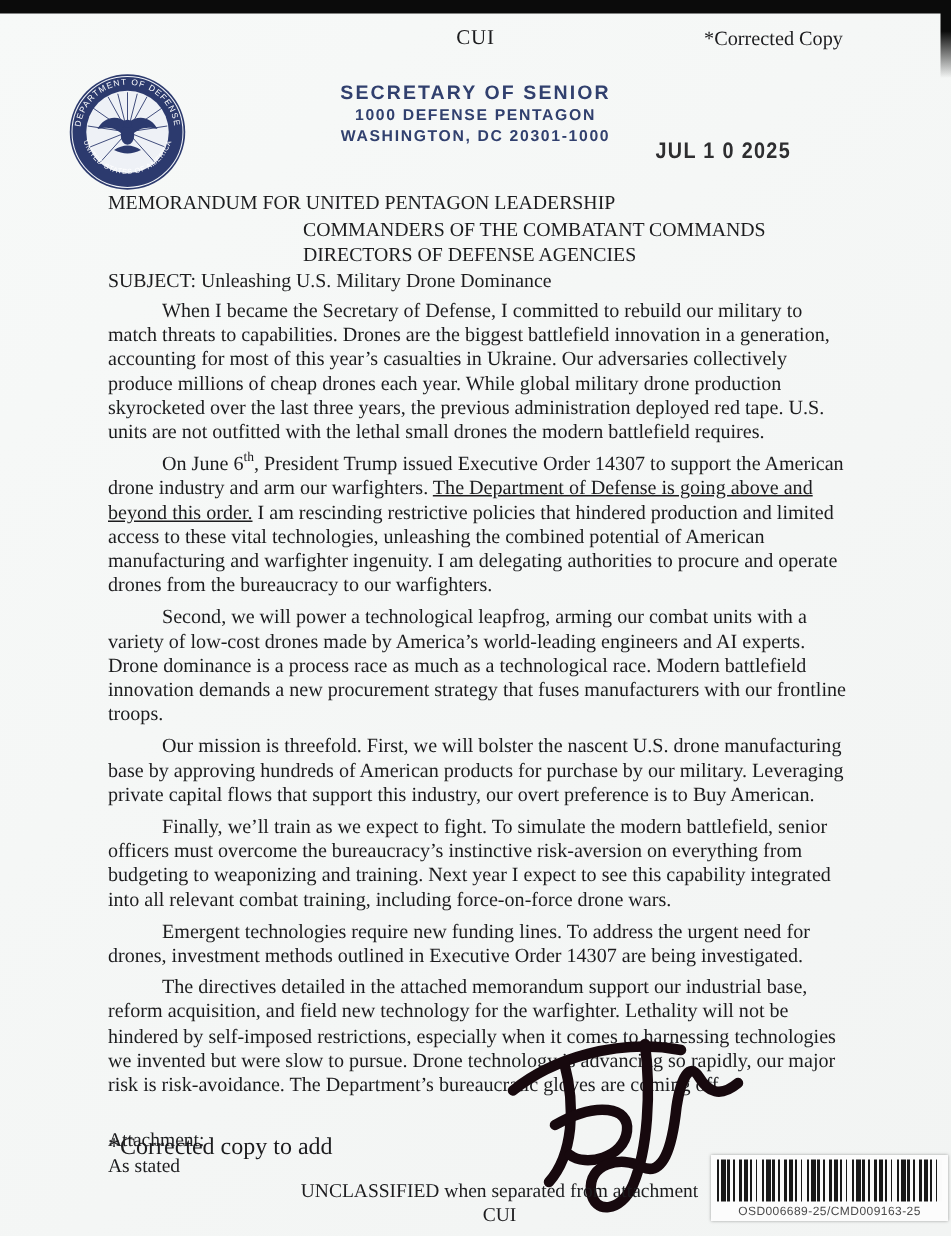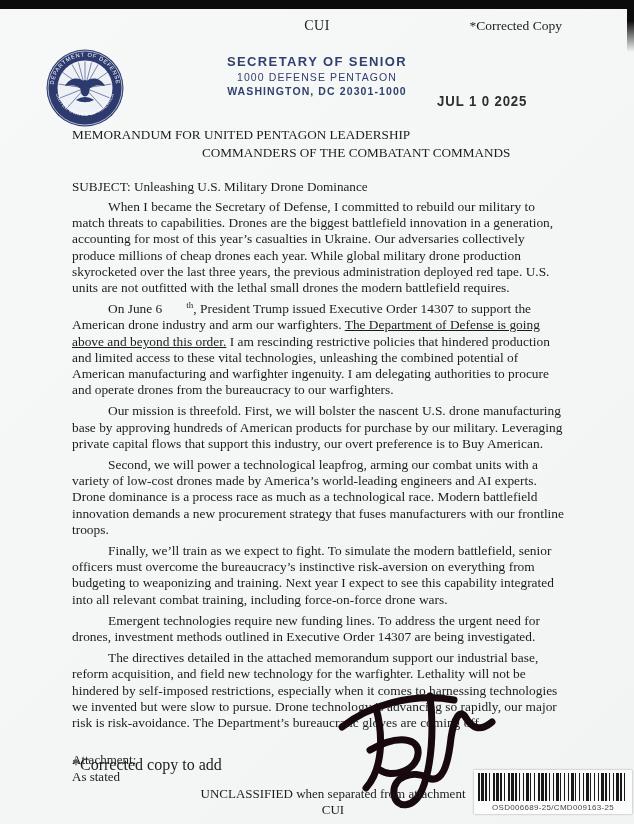--- a/index.html
+++ b/index.html
@@ -13,36 +13,36 @@
   .topbar{position:absolute;left:0;top:0;width:634px;height:9px;background:#0b0b0b;}
   .topright-smudge{position:absolute;right:0;top:0;width:7px;height:52px;
     background:linear-gradient(#0b0b0b 40%,rgba(11,11,11,0));}
   .cui-top{position:absolute;left:0;top:18px;width:634px;text-align:center;
     font-size:14px;letter-spacing:.5px;}
   .corrected-copy{position:absolute;right:72px;top:18px;font-size:13.5px;}
   .seal{position:absolute;left:45px;top:48px;width:80px;height:80px;}
   .letterhead{position:absolute;left:0;top:54px;width:634px;text-align:center;
     font-family:"Liberation Sans",sans-serif;color:#31406e;}
   .lh1{font-size:13px;font-weight:bold;letter-spacing:1.4px;}
-  .lh2{font-size:10.5px;font-weight:normal;letter-spacing:1.1px;margin-top:2px;}
+  .lh2{font-size:10.5px;font-weight:bold;letter-spacing:1.1px;margin-top:2px;}
   .lh3{font-size:10.5px;font-weight:bold;letter-spacing:1.1px;margin-top:2px;}
   .datestamp{position:absolute;left:437px;top:92px;
     font-family:"Liberation Sans",sans-serif;font-size:15px;font-weight:bold;
     color:#2e2e30;letter-spacing:1px;transform:scaleX(.88);transform-origin:left;
     white-space:pre;}
   .memo-block{position:absolute;left:72px;top:126px;width:500px;
     font-size:13.2px;line-height:17.5px;}
   .memo-line1{white-space:nowrap;}
   .memo-indent{padding-left:130px;white-space:nowrap;}
   .subject{position:absolute;left:72px;top:179px;font-size:13.2px;}
   .body-text{position:absolute;left:72px;top:199px;width:494px;
     font-size:13.4px;line-height:16.2px;text-align:left;}
   .body-text p{margin:0 0 5px 0;text-indent:36px;}
   .u{text-decoration:underline;}
-  sup{font-size:9px;line-height:0;margin-left:24px;}
+  sup{font-size:9px;line-height:0;}
   .attachment{position:absolute;left:72px;top:751px;font-size:13px;line-height:17px;}
   .signature{position:absolute;left:330px;top:680px;width:180px;height:130px;}
   .footer-left{position:absolute;left:72px;top:756px;font-size:16px;}
   .footer-center{position:absolute;left:198px;top:786px;width:270px;
     text-align:center;font-size:13px;line-height:15.5px;}
   .barcode-card{position:absolute;right:2px;top:770px;width:158px;height:44px;
     background:#fcfcfc;box-shadow:0 0 2px rgba(0,0,0,.35);padding:3px 2px 1px 2px;
     box-sizing:border-box;}
   .barcode-bars{height:28px;margin:0 2px;
     background:repeating-linear-gradient(90deg,
@@ -106,29 +106,30 @@
     <div class="lh1">SECRETARY OF SENIOR</div>
     <div class="lh2">1000 DEFENSE PENTAGON</div>
     <div class="lh3">WASHINGTON, DC 20301-1000</div>
   </div>
 
   <div class="datestamp">JUL 1 0 2025</div>
 
   <div class="memo-block">
     <div class="memo-line1">MEMORANDUM FOR UNITED PENTAGON LEADERSHIP</div>
     <div class="memo-indent">COMMANDERS OF THE COMBATANT COMMANDS</div>
+    <div class="memo-indent">DIRECTORS OF DEFENSE AGENCIES</div>
   </div>
 
   <div class="subject">SUBJECT:  Unleashing U.S. Military Drone Dominance</div>
 
   <div class="body-text">
     <p>When I became the Secretary of Defense, I committed to rebuild our military to match threats to capabilities.  Drones are the biggest battlefield innovation in a generation, accounting for most of this year’s casualties in Ukraine.  Our adversaries collectively produce millions of cheap drones each year.  While global military drone production skyrocketed over the last three years, the previous administration deployed red tape. U.S. units are not outfitted with the lethal small drones the modern battlefield requires.</p>
     <p><span>On June 6</span><sup>th</sup><span>, President Trump issued Executive Order 14307 to support the American drone industry and arm our warfighters.  </span><span class="u">The Department of Defense is going above and beyond this order.</span><span>  I am rescinding restrictive policies that hindered production and limited access to these vital technologies, unleashing the combined potential of American manufacturing and warfighter ingenuity.  I am delegating authorities to procure and operate drones from the bureaucracy to our warfighters.</span></p>
+    <p>Second, we will power a technological leapfrog, arming our combat units with a variety of low-cost drones made by America’s world-leading engineers and AI experts.  Drone dominance is a process race as much as a technological race.  Modern battlefield innovation demands a new procurement strategy that fuses manufacturers with our frontline troops.</p>
     <p>Our mission is threefold.  First, we will bolster the nascent U.S. drone manufacturing base by approving hundreds of American products for purchase by our military.  Leveraging private capital flows that support this industry, our overt preference is to Buy American.</p>
-    <p>Second, we will power a technological leapfrog, arming our combat units with a variety of low-cost drones made by America’s world-leading engineers and AI experts.  Drone dominance is a process race as much as a technological race.  Modern battlefield innovation demands a new procurement strategy that fuses manufacturers with our frontline troops.</p>
     <p>Finally, we’ll train as we expect to fight.  To simulate the modern battlefield, senior officers must overcome the bureaucracy’s instinctive risk-aversion on everything from budgeting to weaponizing and training.  Next year I expect to see this capability integrated into all relevant combat training, including force-on-force drone wars.</p>
     <p>Emergent technologies require new funding lines.  To address the urgent need for drones, investment methods outlined in Executive Order 14307 are being investigated.</p>
     <p>The directives detailed in the attached memorandum support our industrial base, reform acquisition, and field new technology for the warfighter.  Lethality will not be hindered by self-imposed restrictions, especially when it comes to harnessing technologies we invented but were slow to pursue.  Drone technology is advancing so rapidly, our major risk is risk-avoidance.  The Department’s bureaucratic gloves are coming off.</p>
   </div>
 
   <div class="attachment">
     <div>Attachment:</div>
     <div>As stated</div>
   </div>
 

